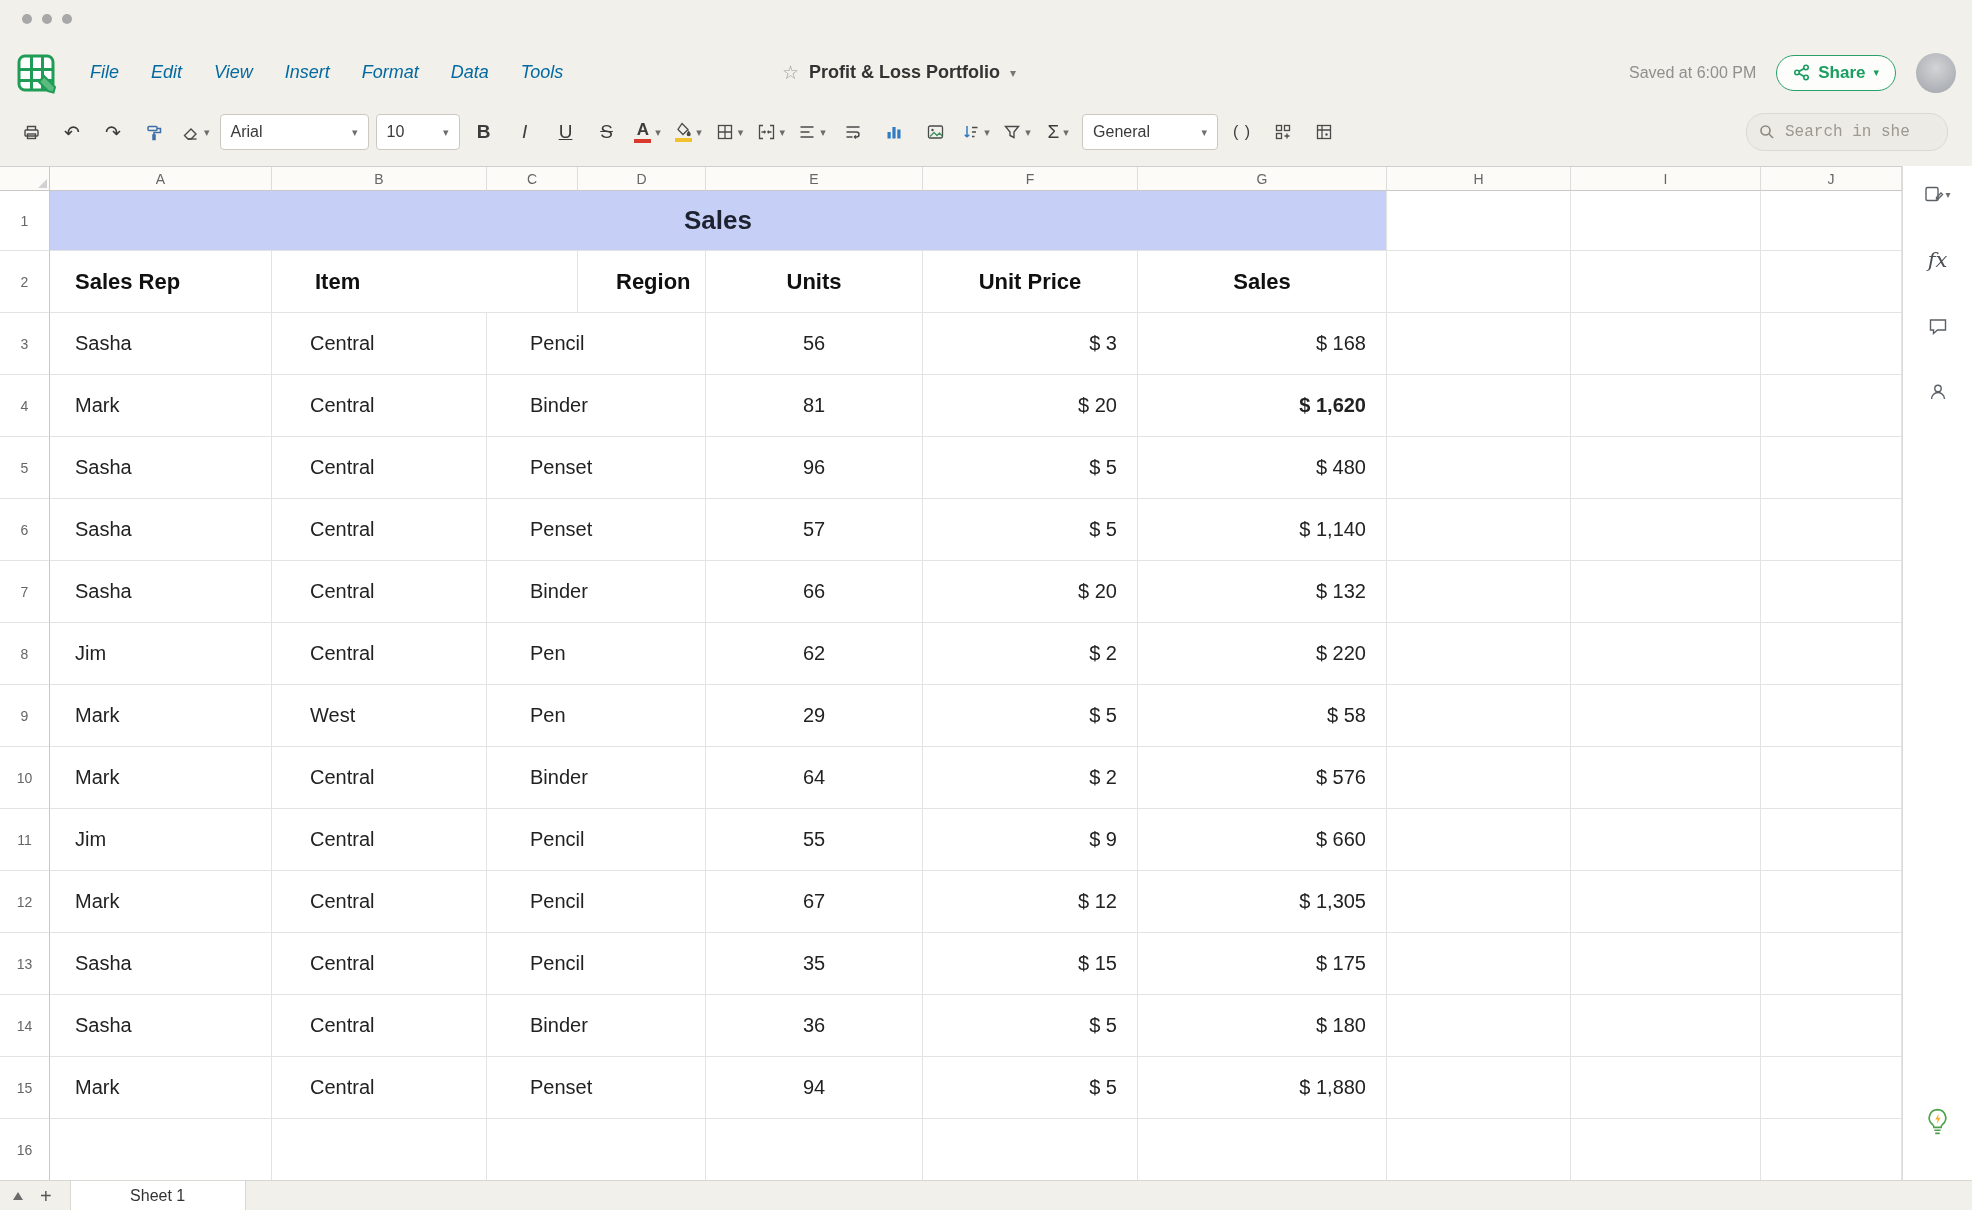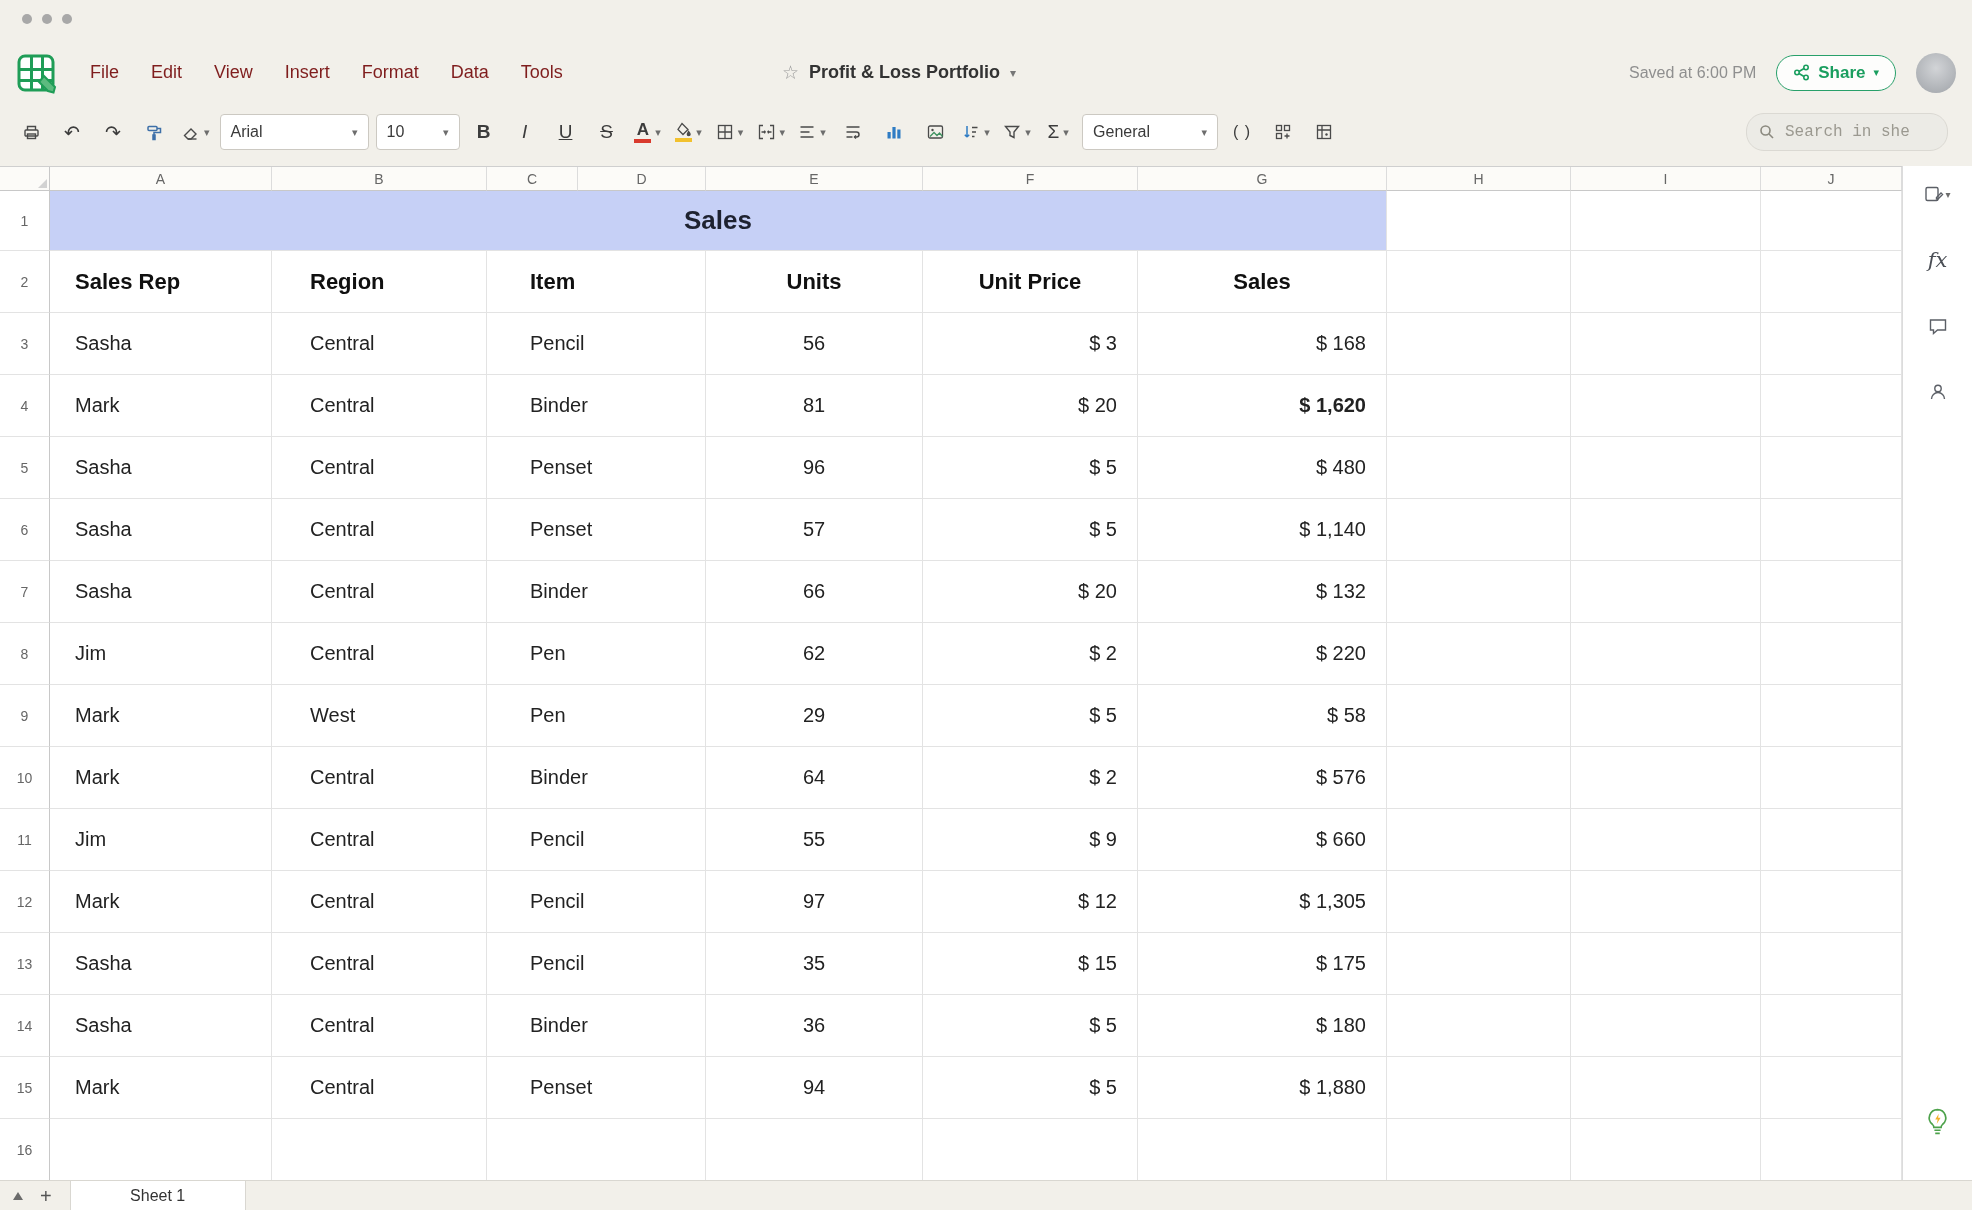--- a/index.html
+++ b/index.html
@@ -7,21 +7,21 @@
   .app{position:relative;width:1972px;height:1210px;background:#f2f0ea;}
 
   
   .titlebar{height:38px;display:flex;align-items:center;padding-left:22px;gap:10px;}
   .tdot{width:10px;height:10px;border-radius:50%;background:#a8a8a8;}
 
   
   .menubar{height:69px;display:flex;align-items:center;position:relative;padding:0 16px;}
   .logo{width:44px;height:44px;margin-right:14px;display:flex;align-items:center;justify-content:center;}
   .menus{display:flex;}
-  .menu-item{padding:0 16px;font-size:18px;color:#7f1d1d;line-height:69px;cursor:default;}
+  .menu-item{padding:0 16px;font-size:18px;color:#0369a1;line-height:69px;cursor:default;font-style:italic;}
   .doc-group{position:absolute;left:782px;top:0;height:100%;display:flex;align-items:center;gap:10px;}
   .star{font-size:19px;color:#9a9a9a;}
   .doc-title{font-size:18px;font-weight:700;color:#333;}
   .chev{font-size:12px;color:#777;}
   .mb-right{position:absolute;right:16px;top:0;height:100%;display:flex;align-items:center;gap:20px;}
   .saved{font-size:16px;color:#8f8f8f;}
   .share-btn{height:36px;padding:0 16px;border:1.5px solid #28a06a;border-radius:18px;background:#fdfdfc;display:flex;align-items:center;gap:8px;font-size:17px;color:#1a9e5f;font-weight:600;font-family:inherit;cursor:pointer;}
   .chev-g{font-size:11px;color:#1a9e5f;}
   .avatar{width:40px;height:40px;border-radius:50%;background:radial-gradient(circle at 50% 38%,#d2d4d7,#9fa3a8);}
 
@@ -296,22 +296,22 @@
       <div class="gc colhdr">H</div>
       <div class="gc colhdr">I</div>
       <div class="gc colhdr">J</div>
       <div class="gc rowhdr">1</div>
       <div class="gc title-cell" style="grid-column: span 7; background: rgb(198, 208, 246);">Sales</div>
       <div class="gc"></div>
       <div class="gc"></div>
       <div class="gc"></div>
       <div class="gc rowhdr">2</div>
       <div class="gc hdrcell al-a" style="grid-column: span 1;">Sales Rep</div>
+      <div class="gc hdrcell al-cd" style="grid-column: span 2;">Item</div>
       <div class="gc hdrcell al-b" style="grid-column: span 1;">Region</div>
-      <div class="gc hdrcell al-cd" style="grid-column: span 2;">Item</div>
       <div class="gc hdrcell al-ec" style="grid-column: span 1;">Units</div>
       <div class="gc hdrcell al-ec" style="grid-column: span 1;">Unit Price</div>
       <div class="gc hdrcell al-ec" style="grid-column: span 1;">Sales</div>
       <div class="gc"></div>
       <div class="gc"></div>
       <div class="gc"></div>
       <div class="gc rowhdr">3</div>
       <div class="gc al-a" style="grid-column: span 1;">Sasha</div>
       <div class="gc al-b" style="grid-column: span 1;">Central</div>
       <div class="gc al-cd" style="grid-column: span 2;">Pencil</div>
@@ -398,21 +398,21 @@
       <div class="gc al-e" style="grid-column: span 1;">55</div>
       <div class="gc al-f" style="grid-column: span 1;">$ 9</div>
       <div class="gc al-g" style="grid-column: span 1;">$ 660</div>
       <div class="gc"></div>
       <div class="gc"></div>
       <div class="gc"></div>
       <div class="gc rowhdr">12</div>
       <div class="gc al-a" style="grid-column: span 1;">Mark</div>
       <div class="gc al-b" style="grid-column: span 1;">Central</div>
       <div class="gc al-cd" style="grid-column: span 2;">Pencil</div>
-      <div class="gc al-e" style="grid-column: span 1;">97</div>
+      <div class="gc al-e" style="grid-column: span 1;">67</div>
       <div class="gc al-f" style="grid-column: span 1;">$ 12</div>
       <div class="gc al-g" style="grid-column: span 1;">$ 1,305</div>
       <div class="gc"></div>
       <div class="gc"></div>
       <div class="gc"></div>
       <div class="gc rowhdr">13</div>
       <div class="gc al-a" style="grid-column: span 1;">Sasha</div>
       <div class="gc al-b" style="grid-column: span 1;">Central</div>
       <div class="gc al-cd" style="grid-column: span 2;">Pencil</div>
       <div class="gc al-e" style="grid-column: span 1;">35</div>

